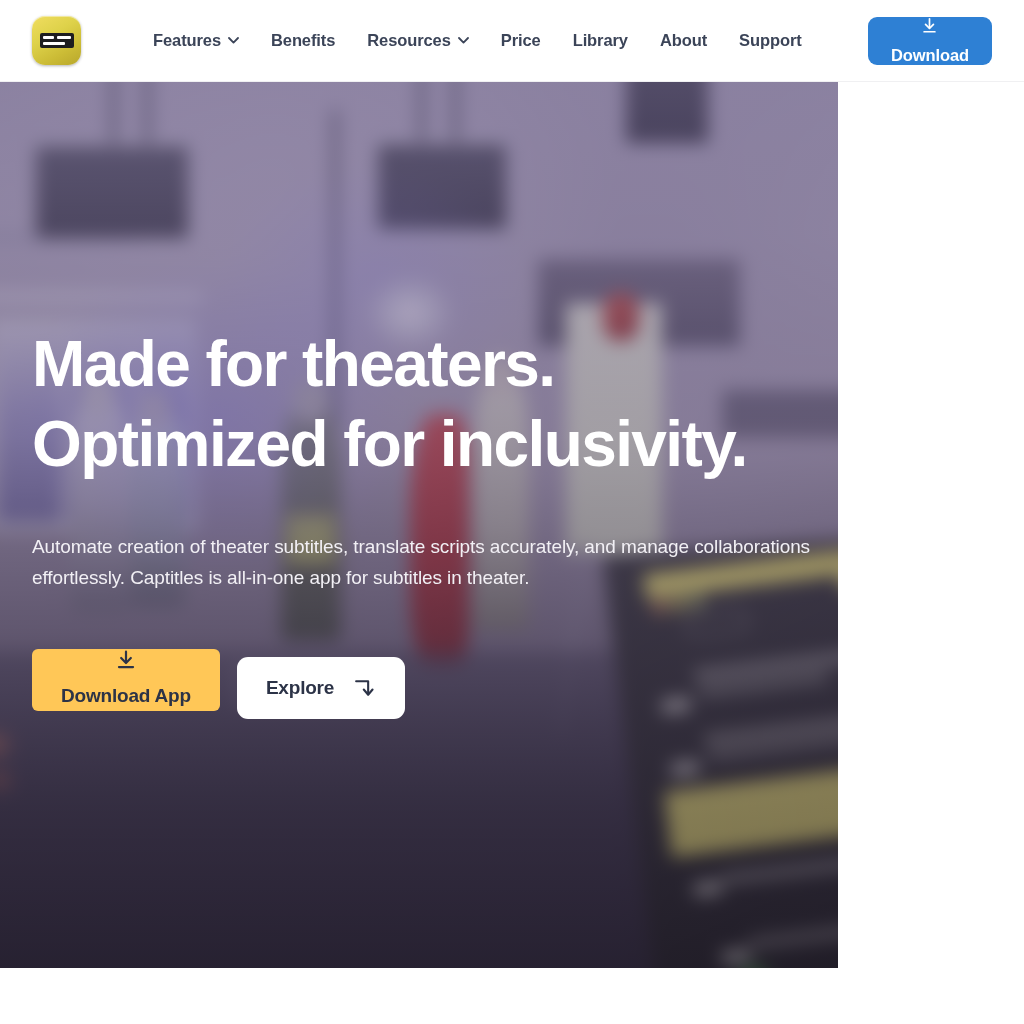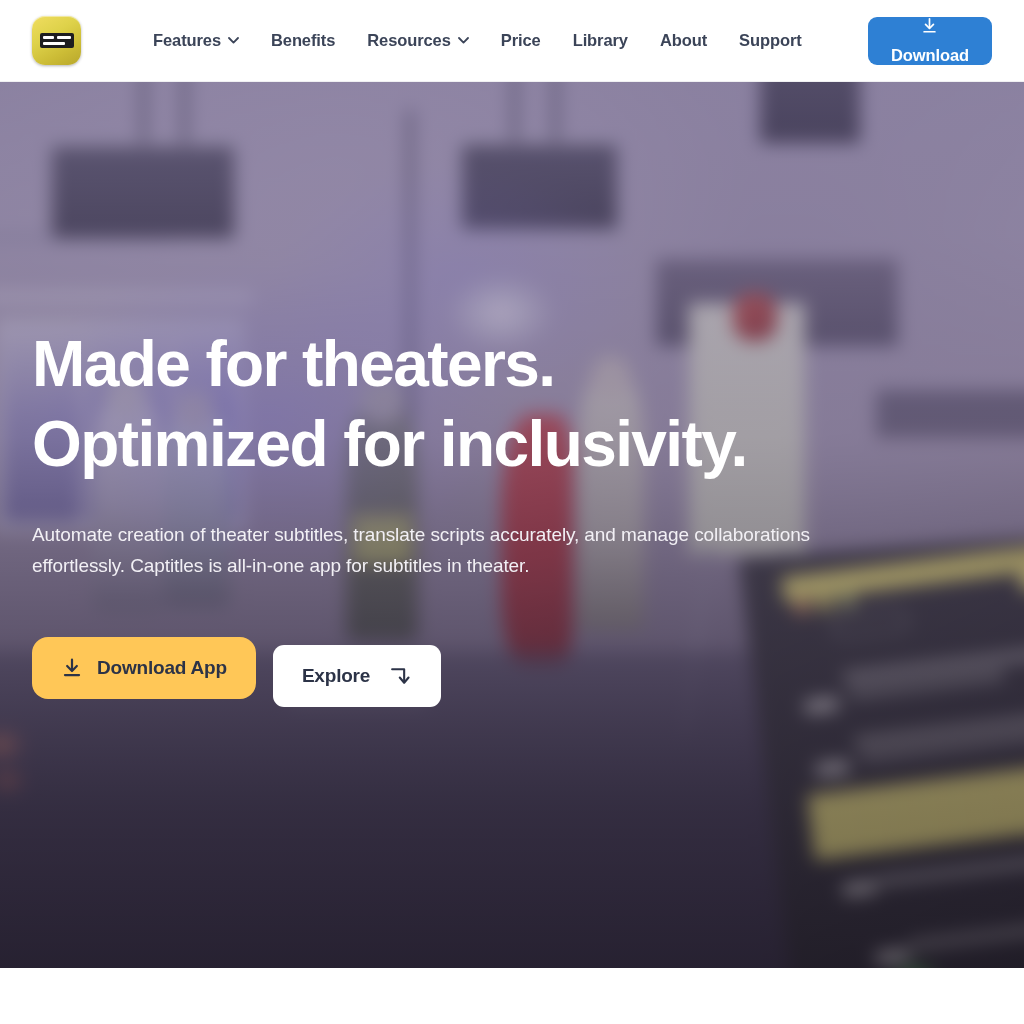--- a/index.html
+++ b/index.html
@@ -92,21 +92,21 @@
     font-size: 16.5px;
     font-weight: 700;
     letter-spacing: -0.1px;
     cursor: pointer;
     flex-direction: column;
   }
 
   
   .hero {
     position: relative;
-    width: 1024px;
+    width: 838px;
     height: 886px;
     overflow: hidden;
     background: #534c62;
   }
 
   
   .hero-photo {
     position: absolute;
     inset: -40px;
     filter: blur(9px) saturate(0.82);
@@ -243,21 +243,21 @@
     z-index: 10;
   }
   .hero-title {
     font-size: 64px;
     line-height: 80px;
     font-weight: 700;
     color: #ffffff;
     letter-spacing: -1.6px;
   }
   .hero-sub {
-    margin-top: 35px;
+    margin-top: 47px;
     font-size: 19px;
     line-height: 31px;
     color: #f2f0f5;
     max-width: 870px;
     letter-spacing: -0.1px;
   }
   .hero-cta {
     margin-top: 48px;
     display: flex;
     align-items: center;
@@ -265,26 +265,27 @@
   }
   .btn-primary {
     display: inline-flex;
     align-items: center;
     gap: 14px;
     height: 62px;
     padding: 0 29px;
     background: #ffc757;
     color: #2c3347;
     border: none;
-    border-radius: 16px;
+    border-radius: 6px;
     font-family: "Liberation Sans", sans-serif;
     font-size: 19px;
     font-weight: 700;
     letter-spacing: -0.2px;
     cursor: pointer;
+    flex-direction: column;
   }
   .btn-secondary {
     display: inline-flex;
     align-items: center;
     gap: 19px;
     height: 62px;
     padding: 0 29px;
     background: #ffffff;
     color: #2c3347;
     border: none;

